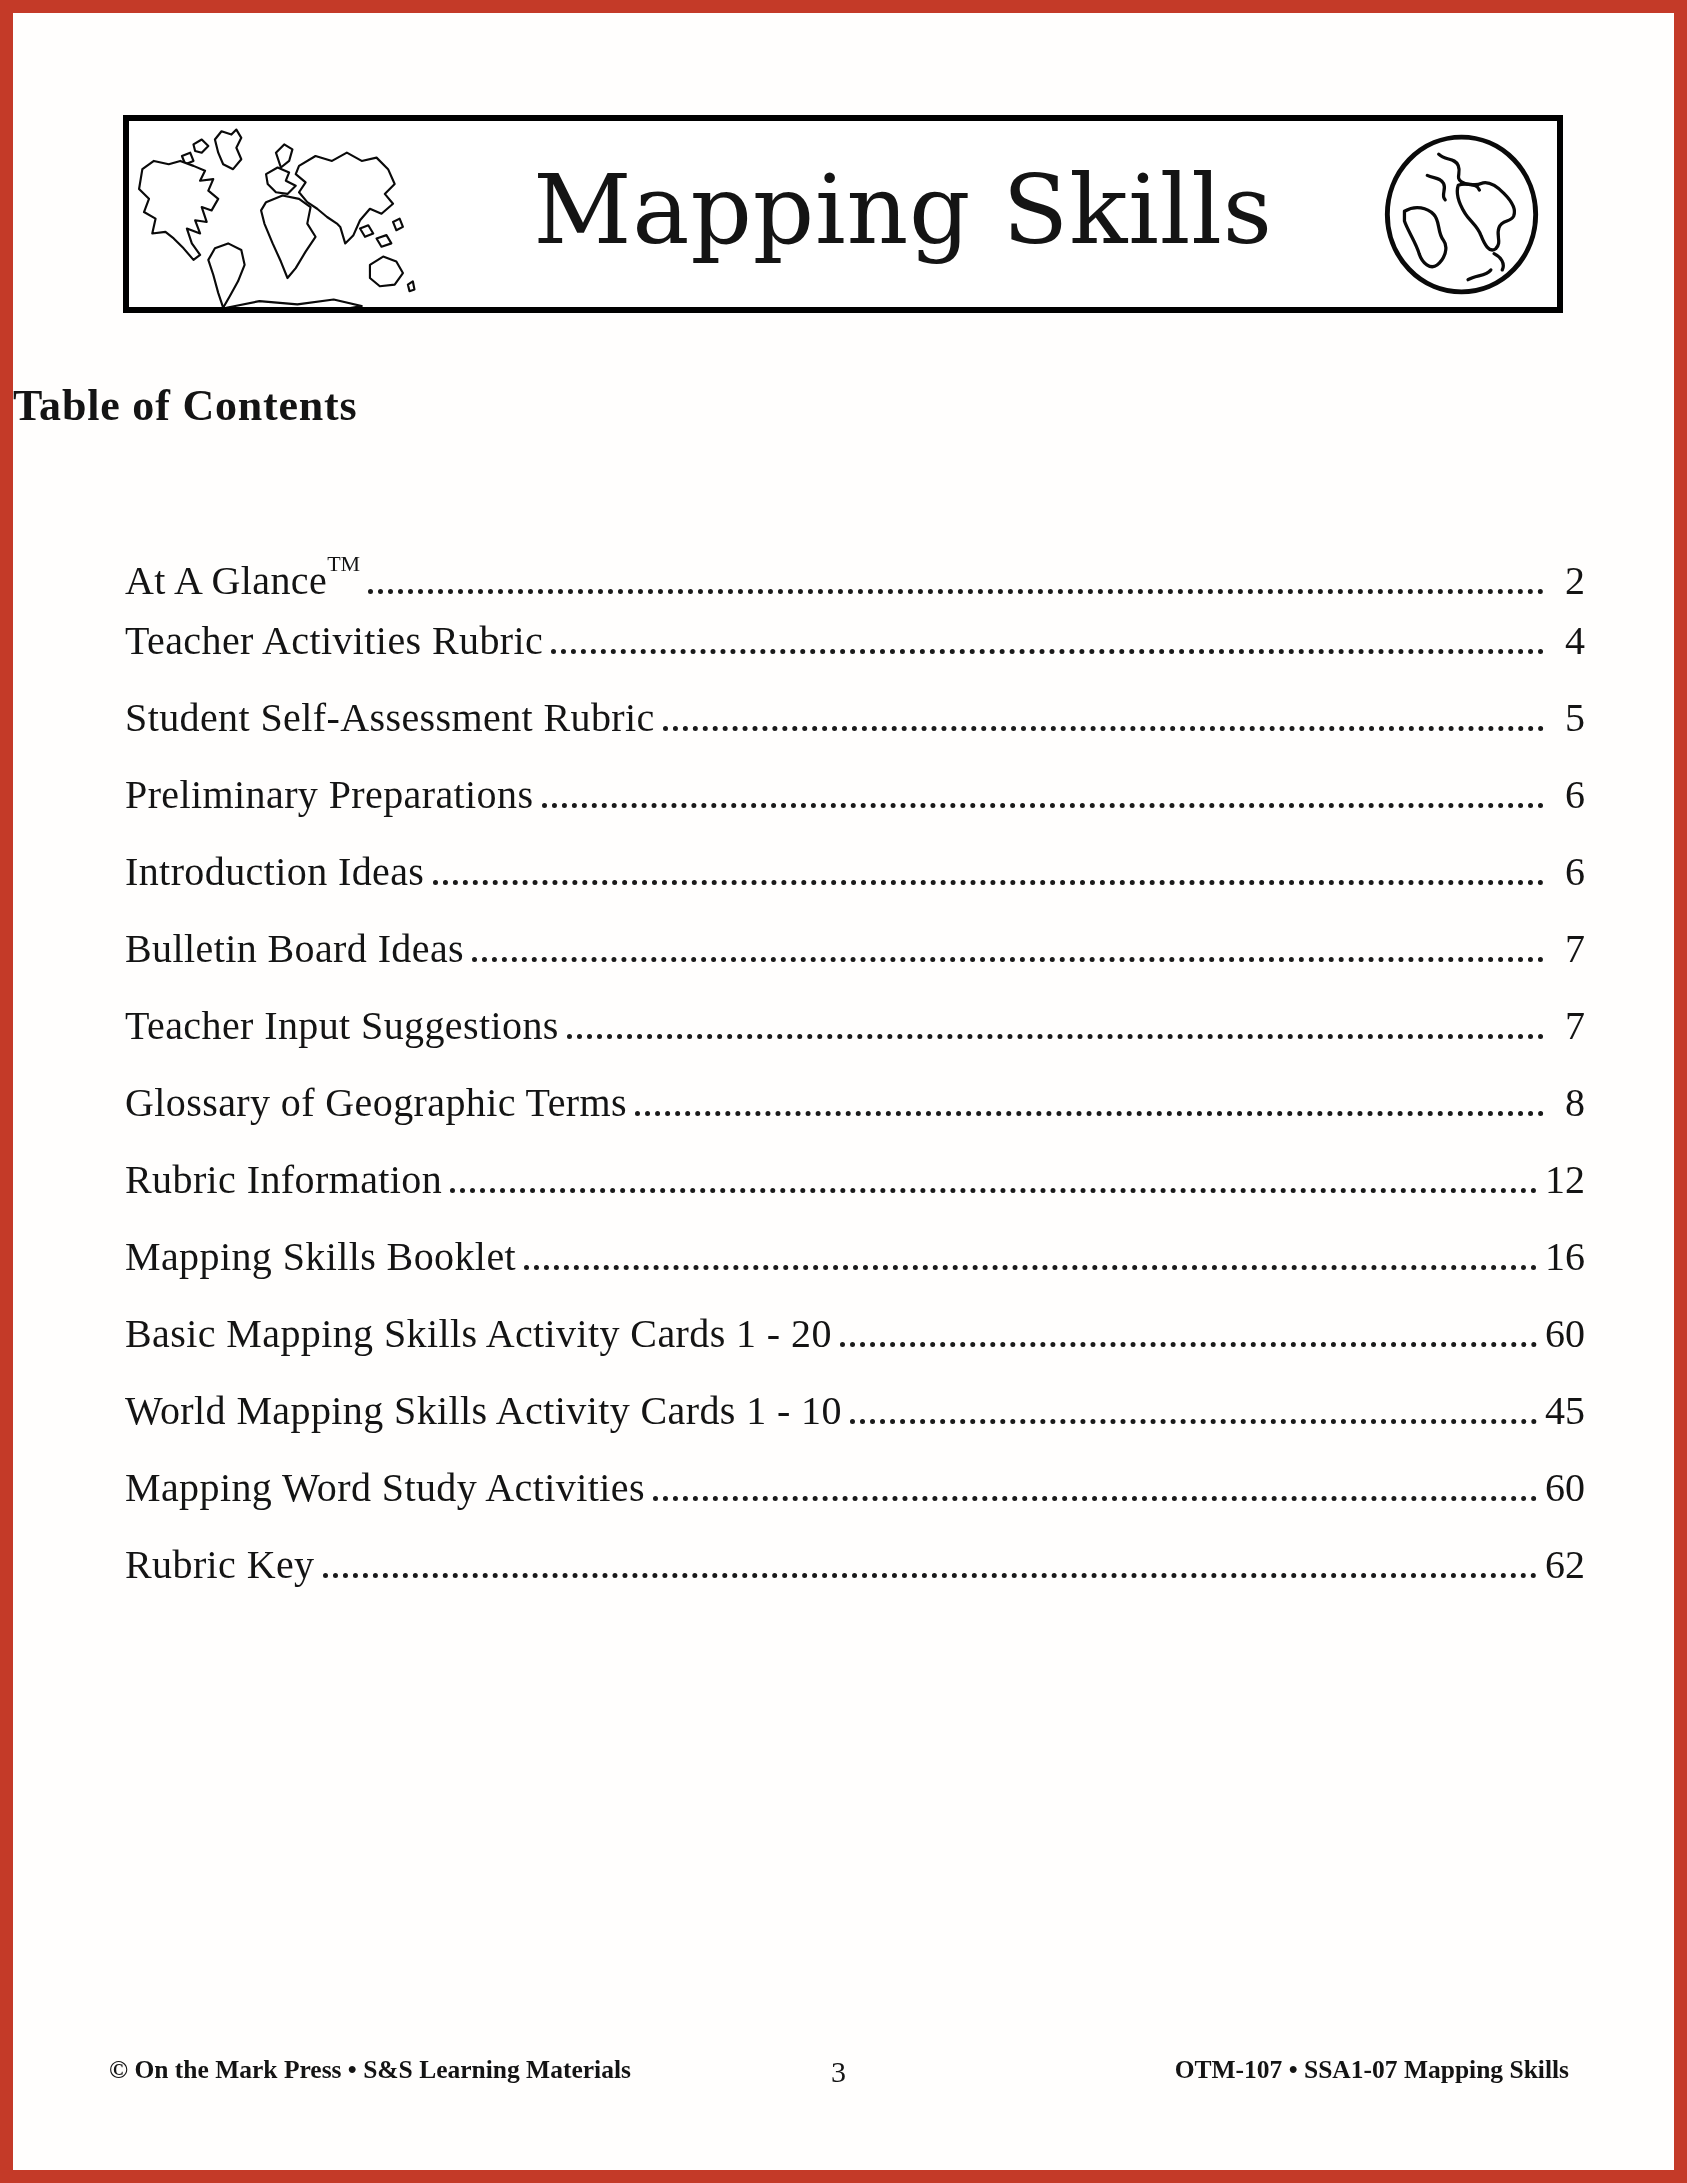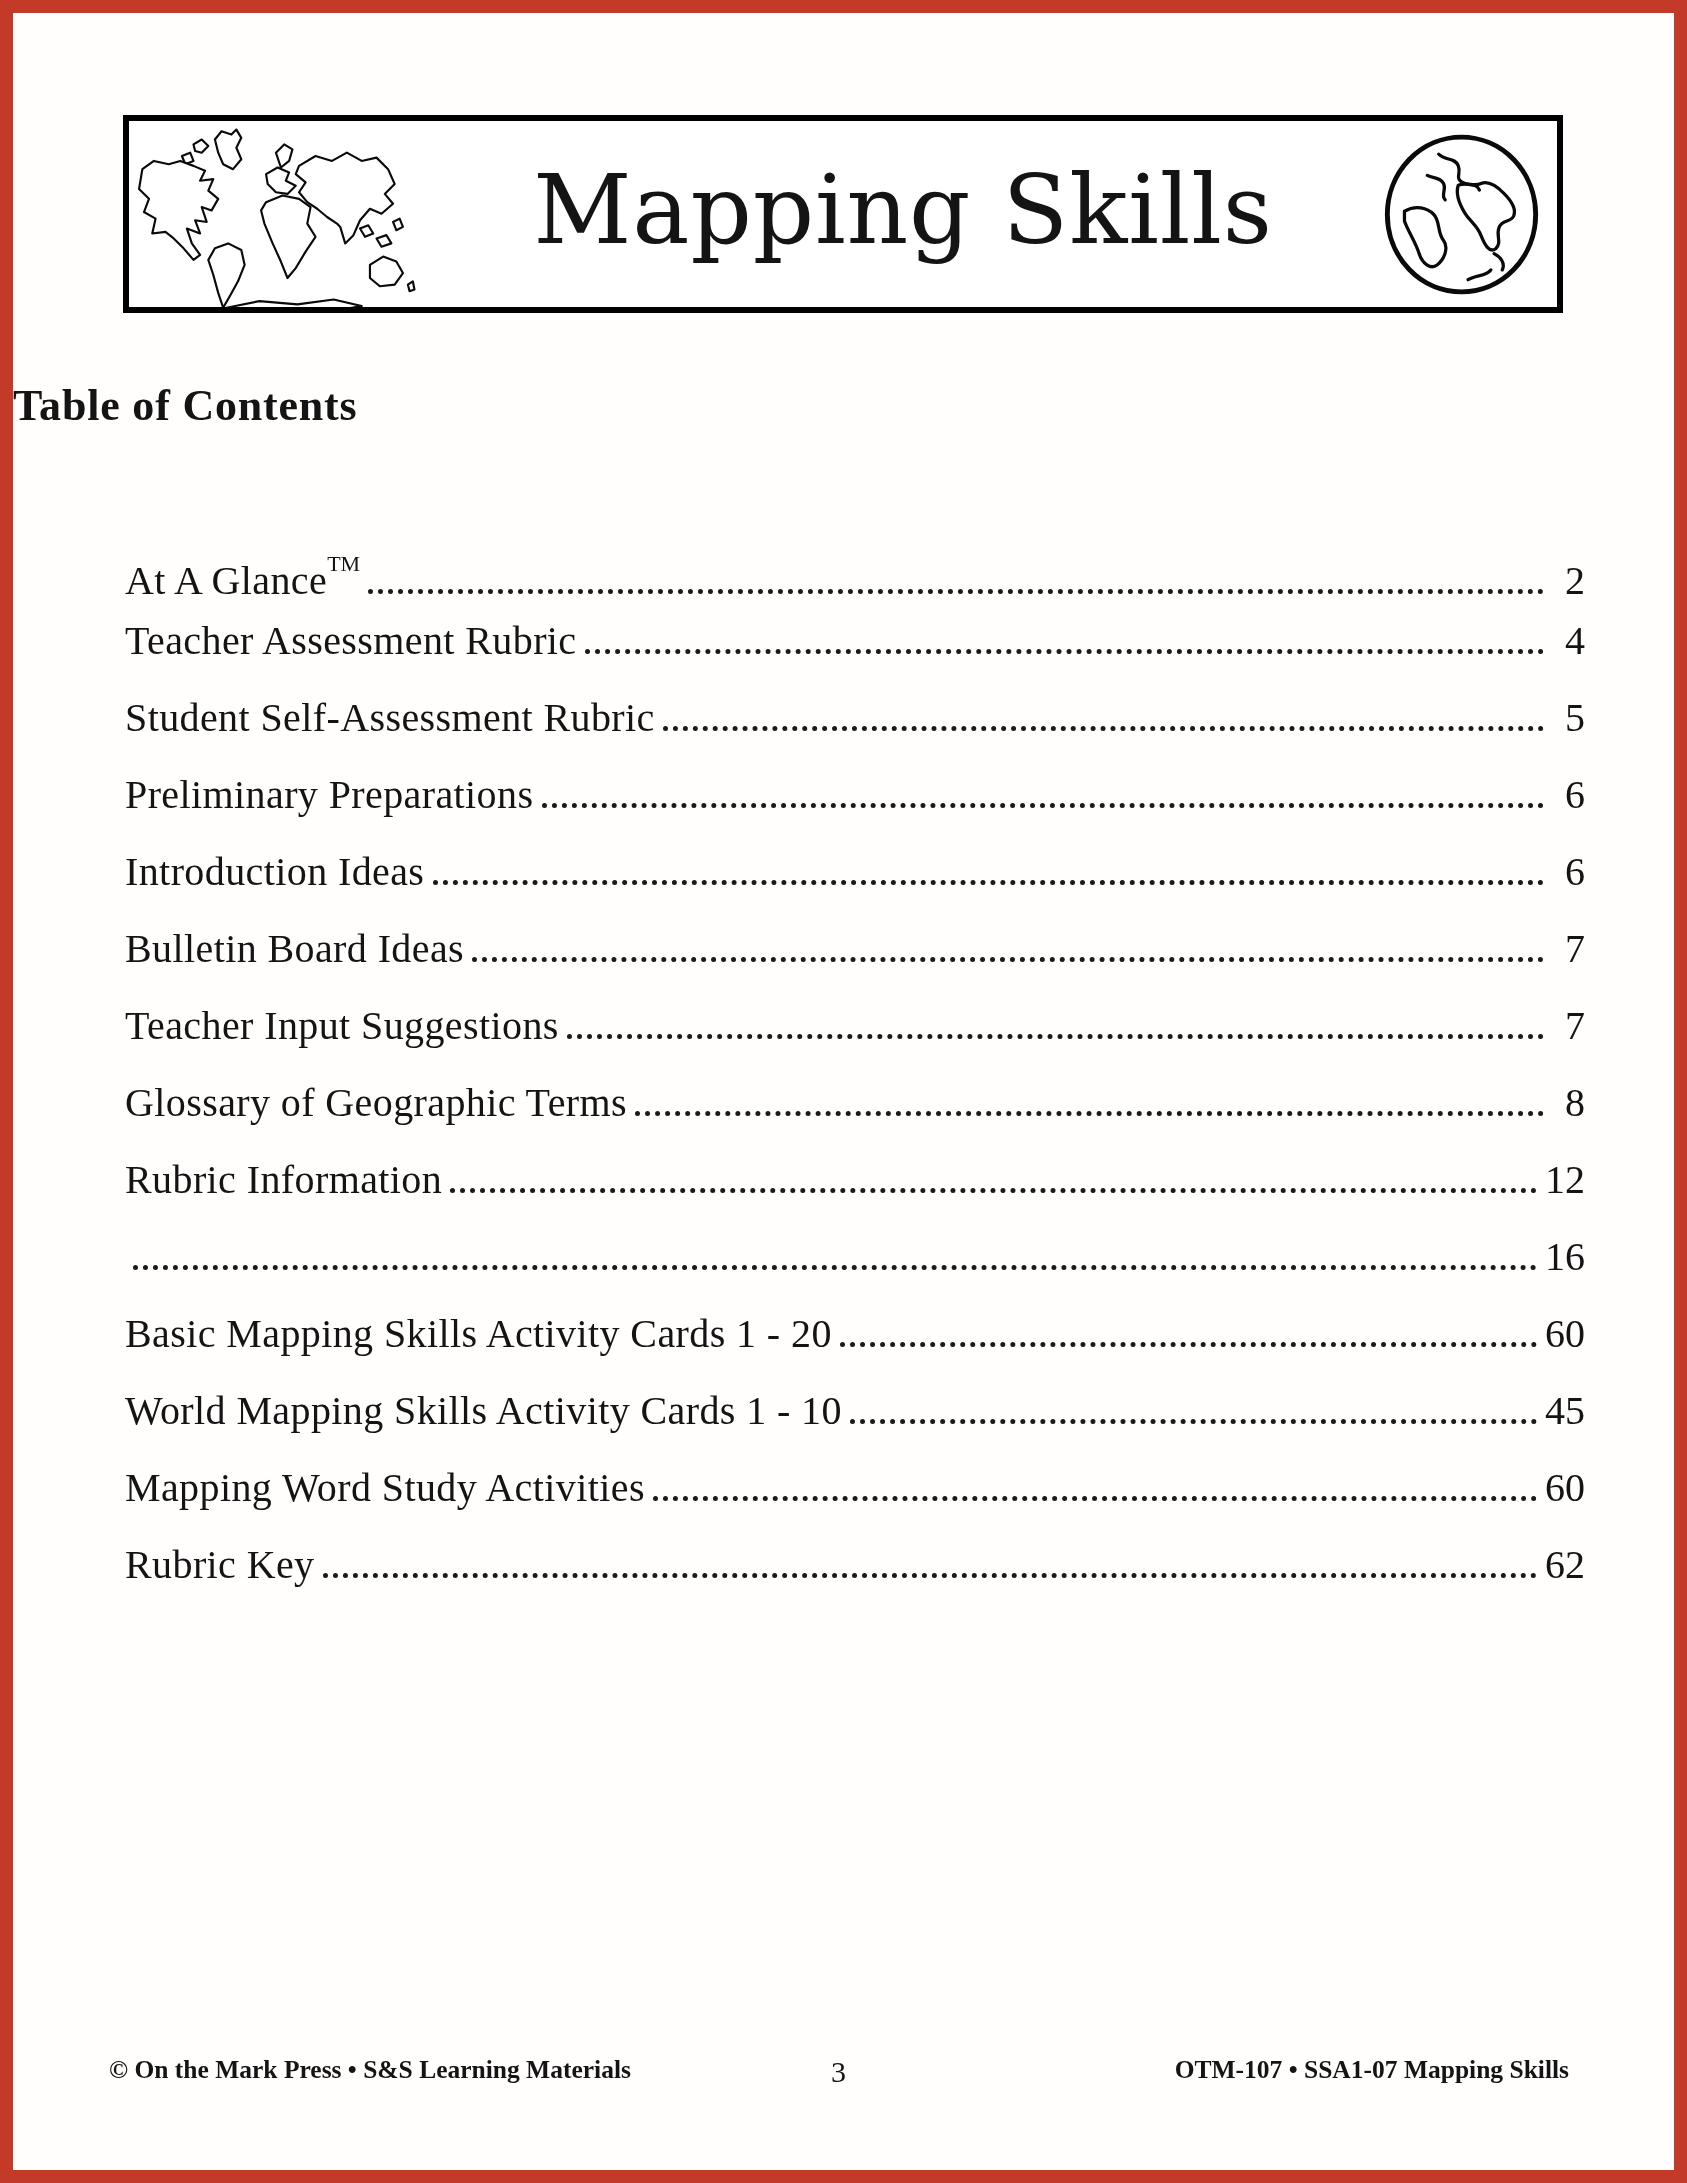--- a/index.html
+++ b/index.html
@@ -134,21 +134,21 @@
 
   <div class="toc-heading">Table of Contents</div>
 
   <div class="toc-list">
       <div class="toc-row">
         <span class="label">At A Glance<sup>TM</sup></span>
         <span class="leader"></span>
         <span class="pagenum">2</span>
       </div>
       <div class="toc-row">
-        <span class="label">Teacher Assessment Rubric</span>
+        <span class="label">Teacher Activities Rubric</span>
         <span class="leader"></span>
         <span class="pagenum">4</span>
       </div>
       <div class="toc-row">
         <span class="label">Student Self-Assessment Rubric </span>
         <span class="leader"></span>
         <span class="pagenum">5</span>
       </div>
       <div class="toc-row">
         <span class="label">Preliminary Preparations </span>
@@ -174,20 +174,21 @@
         <span class="label">Glossary of Geographic Terms </span>
         <span class="leader"></span>
         <span class="pagenum">8</span>
       </div>
       <div class="toc-row">
         <span class="label">Rubric Information </span>
         <span class="leader"></span>
         <span class="pagenum">12</span>
       </div>
       <div class="toc-row">
+        <span class="label">Mapping Skills Booklet </span>
         <span class="leader"></span>
         <span class="pagenum">16</span>
       </div>
       <div class="toc-row">
         <span class="label">Basic Mapping Skills Activity Cards 1 - 20 </span>
         <span class="leader"></span>
         <span class="pagenum">60</span>
       </div>
       <div class="toc-row">
         <span class="label">World Mapping Skills Activity Cards 1 - 10 </span>

